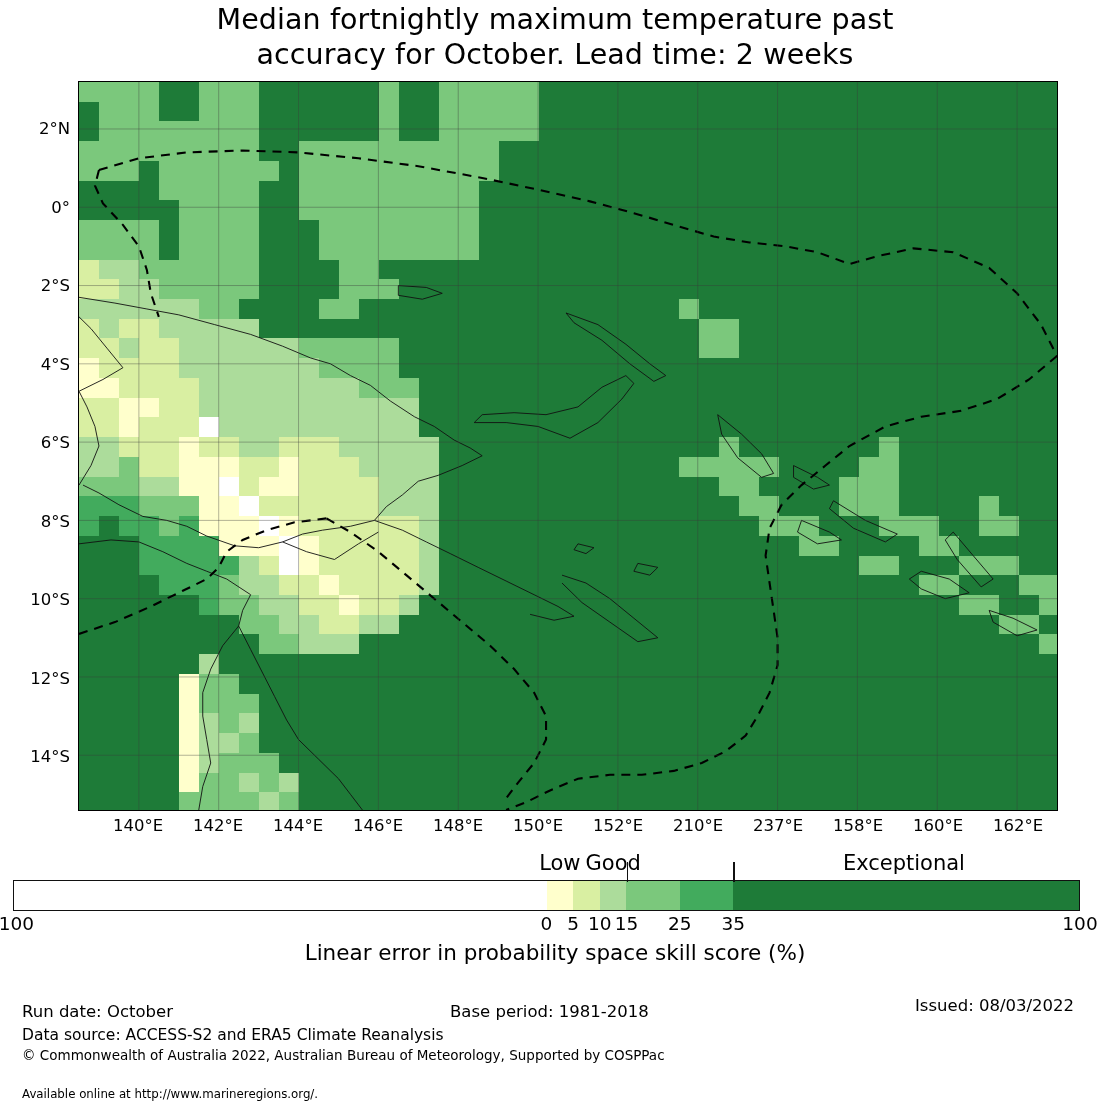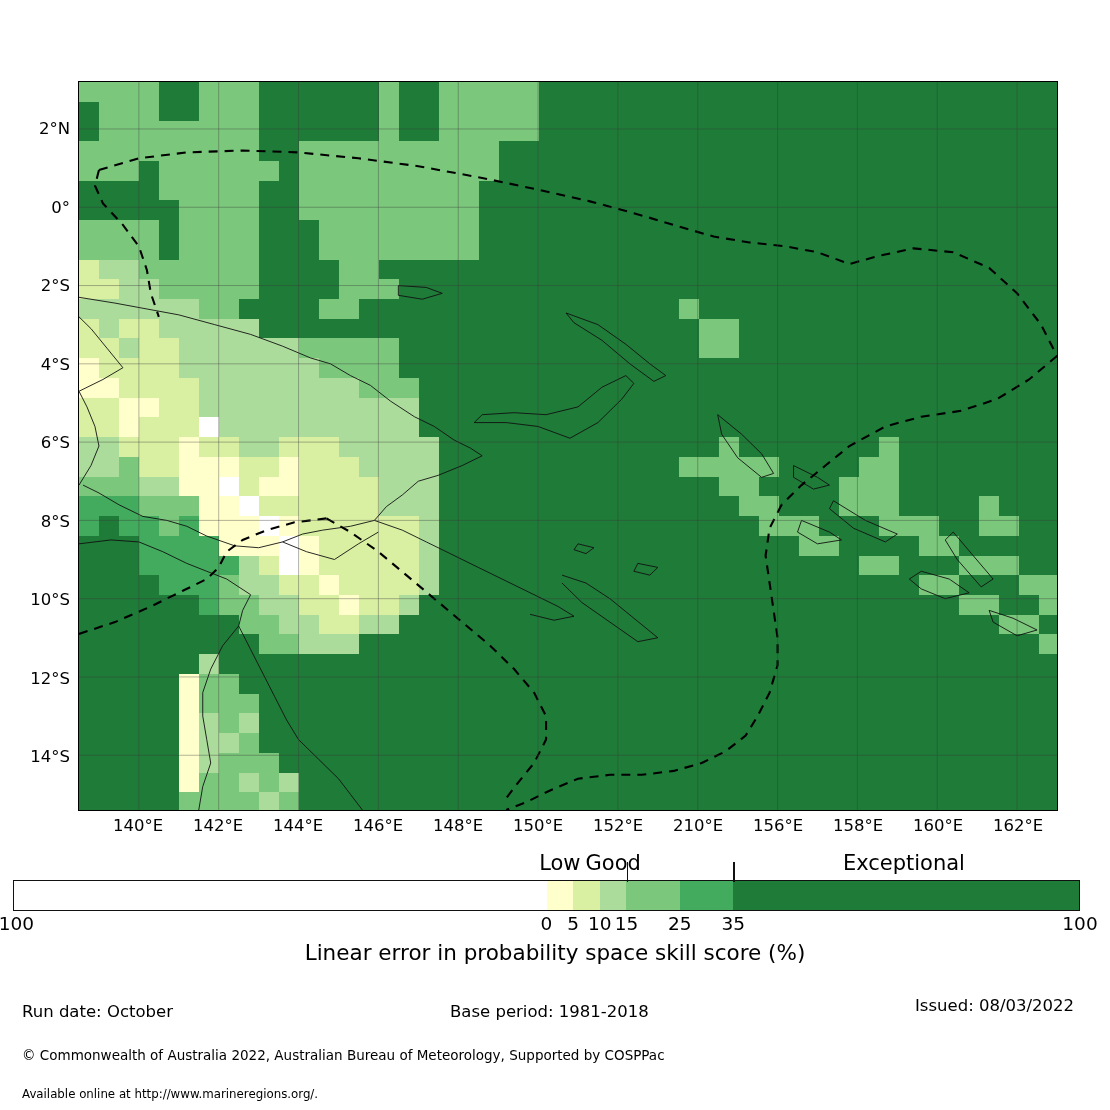--- a/index.html
+++ b/index.html
@@ -35,20 +35,24 @@
   .f-src{position:absolute;left:22px;top:1026px;font-size:15.5px;}
   .f-cc{position:absolute;left:22px;top:1047px;font-size:13.5px;}
   .f-shp1{position:absolute;left:22px;top:1072px;font-size:11.8px;}
   .f-shp2{position:absolute;left:22px;top:1087px;font-size:11.8px;}
 </style>
 </head>
 <body>
 
 <div id="page">
 
+  <div class="title">
+    <div>Median fortnightly maximum temperature past</div>
+    <div>accuracy for October. Lead time: 2 weeks</div>
+  </div>
 
   <div class="axes">
     <div class="cells" id="cells">
         <div class="cell" style="left:0.00px;top:0.00px;width:20.60px;height:20.33px;background:#7BC87C"></div>
         <div class="cell" style="left:20.00px;top:0.00px;width:20.60px;height:20.33px;background:#7BC87C"></div>
         <div class="cell" style="left:40.00px;top:0.00px;width:20.60px;height:20.33px;background:#7BC87C"></div>
         <div class="cell" style="left:60.00px;top:0.00px;width:20.60px;height:20.33px;background:#7BC87C"></div>
         <div class="cell" style="left:80.00px;top:0.00px;width:20.60px;height:20.33px;background:#1E7B38"></div>
         <div class="cell" style="left:100.00px;top:0.00px;width:20.60px;height:20.33px;background:#1E7B38"></div>
         <div class="cell" style="left:120.00px;top:0.00px;width:20.60px;height:20.33px;background:#7BC87C"></div>
@@ -1927,21 +1931,21 @@
     </div>
   <div id="xticks">
       <div class="xlab" style="left: 138px;">140°E</div>
       <div class="xlab" style="left: 218px;">142°E</div>
       <div class="xlab" style="left: 298px;">144°E</div>
       <div class="xlab" style="left: 378px;">146°E</div>
       <div class="xlab" style="left: 458px;">148°E</div>
       <div class="xlab" style="left: 538px;">150°E</div>
       <div class="xlab" style="left: 618px;">152°E</div>
       <div class="xlab" style="left: 698px;">210°E</div>
-      <div class="xlab" style="left: 778px;">156°E</div>
+      <div class="xlab" style="left: 778px;">237°E</div>
       <div class="xlab" style="left: 858px;">158°E</div>
       <div class="xlab" style="left: 938px;">160°E</div>
       <div class="xlab" style="left: 1018px;">162°E</div>
     </div>
 
   <div class="cbwrap" id="cbwrap">
       <div class="cbseg" style="width: 50%; background: rgb(255, 255, 255);"></div>
       <div class="cbseg" style="width: 2.5%; background: rgb(255, 255, 204);"></div>
       <div class="cbseg" style="width: 2.5%; background: rgb(217, 239, 162);"></div>
       <div class="cbseg" style="width: 2.5%; background: rgb(172, 220, 155);"></div>
@@ -1964,15 +1968,16 @@
       <div class="cbcat" style="left: 613.188px;">Good</div>
       <div class="cbcat" style="left: 903.945px;">Exceptional</div>
       <div class="cbmark" style="left: 626.525px; top: 862px; height: 20px;"></div>
       <div class="cbmark" style="left: 733.225px; top: 862px; height: 20px;"></div>
     </div>
   <div class="cbaxlabel">Linear error in probability space skill score (%)</div>
 
   <div class="f-run">Run date: October</div>
   <div class="f-base">Base period: 1981-2018</div>
   <div class="f-iss">Issued: 08/03/2022</div>
+  <div class="f-src">Data source: ACCESS-S2 and ERA5 Climate Reanalysis</div>
   <div class="f-cc">© Commonwealth of Australia 2022, Australian Bureau of Meteorology, Supported by COSPPac</div>
   <div class="f-shp2">Available online at http://www.marineregions.org/.</div>
 </div>
 
 </body></html>

